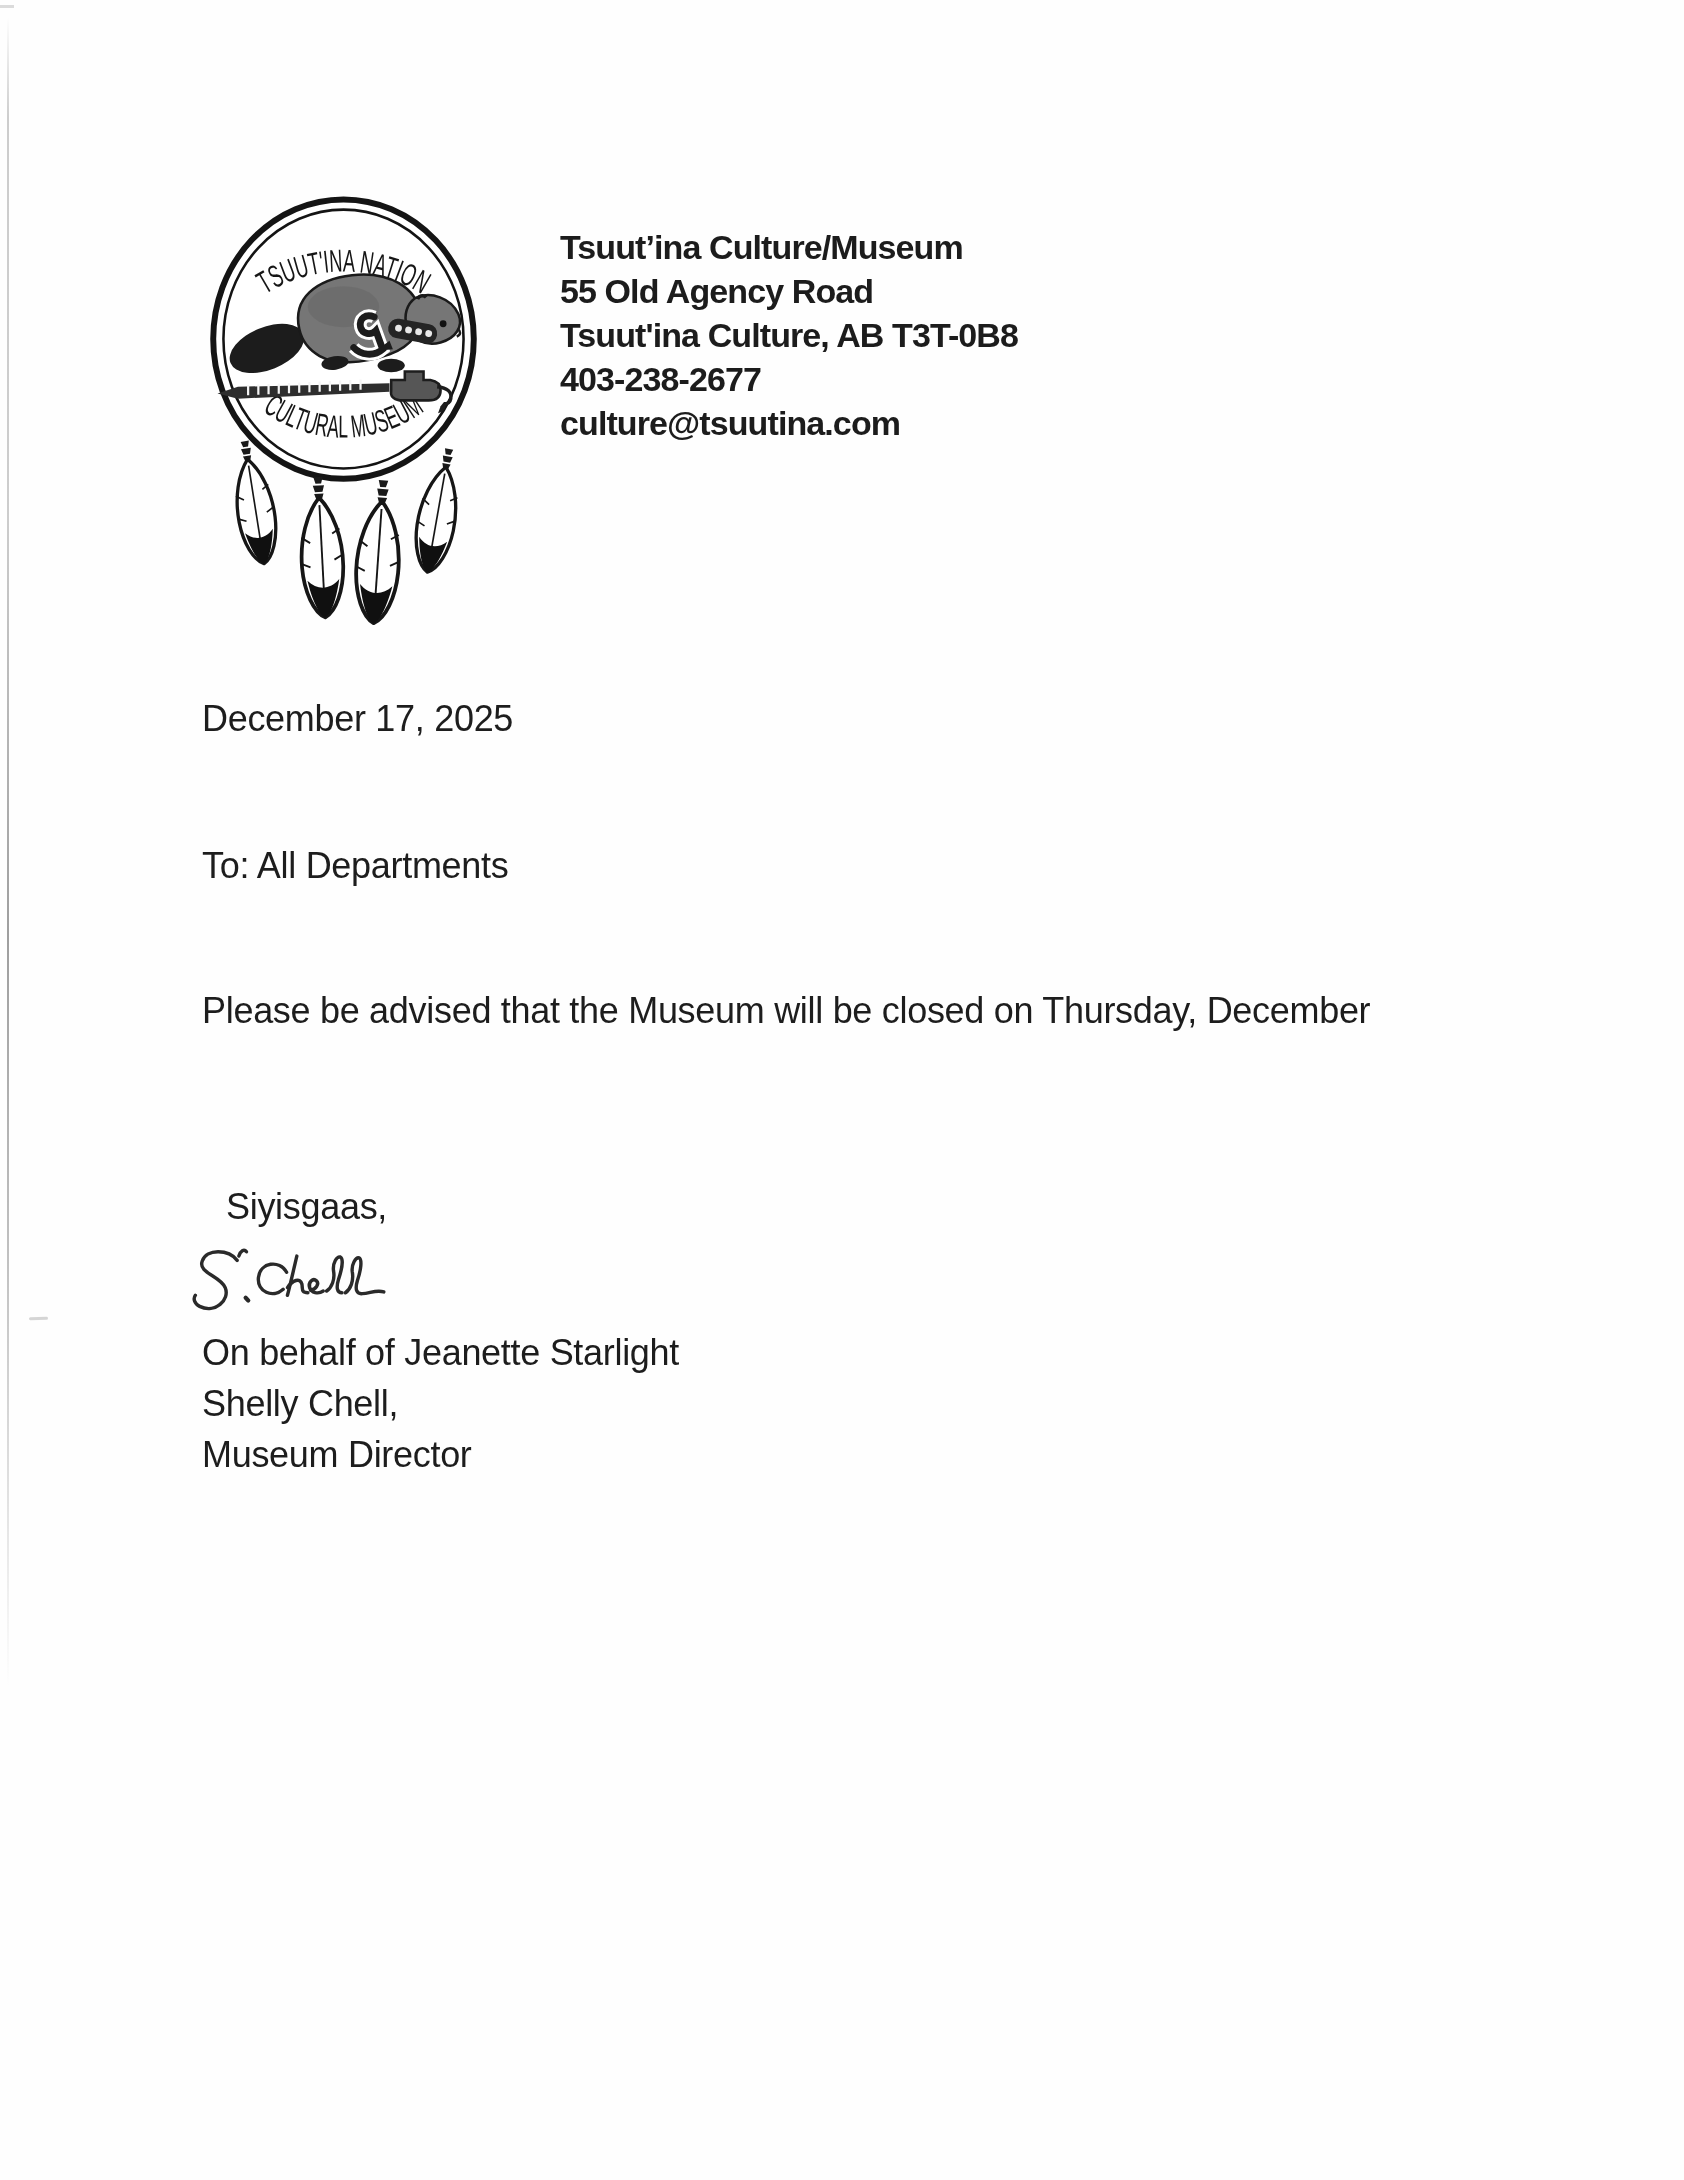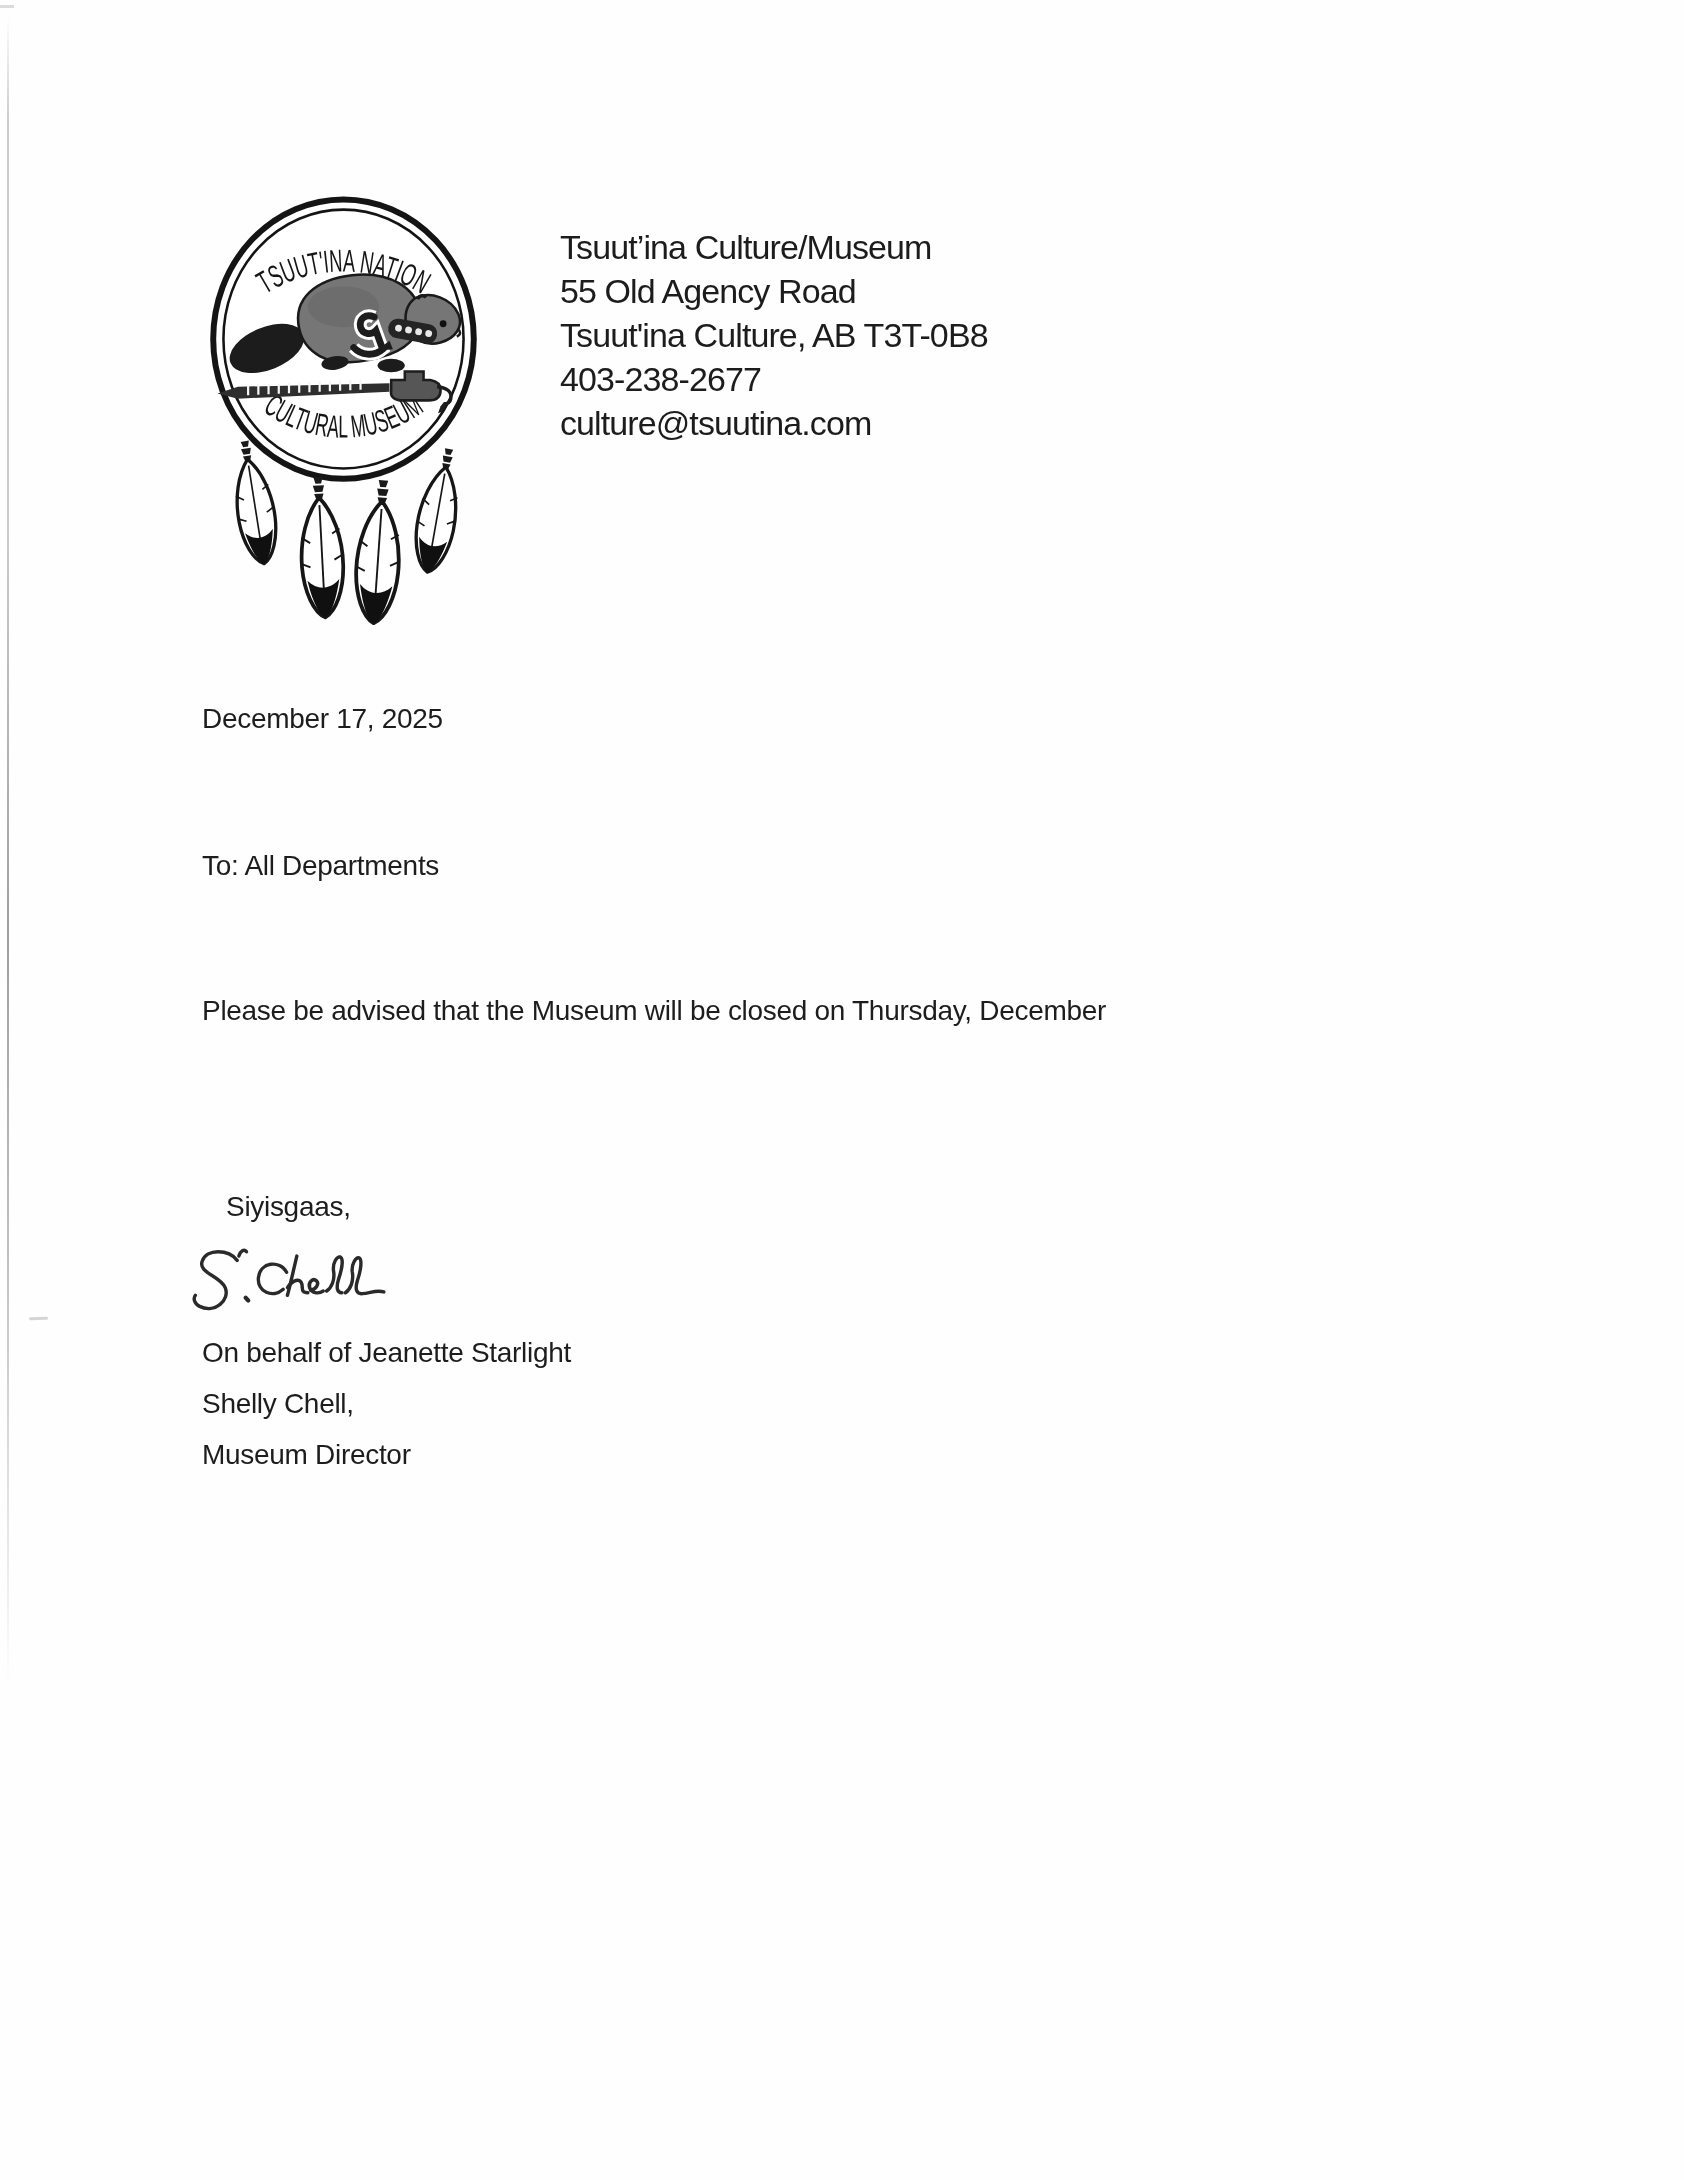--- a/index.html
+++ b/index.html
@@ -6,33 +6,34 @@
   .page{
     position:relative;
     width:1685px;height:2181px;
     background:#fefefe;
     font-family:"Liberation Sans",sans-serif;
     color:#1d1d1d;
     overflow:hidden;
   }
   .abs{position:absolute;}
   .letter-text{
-    font-size:28px;
+    font-size:36px;
     line-height:51px;
     letter-spacing:-0.3px;
     white-space:nowrap;
     color:#1d1d1d;
   }
   .contact-block{
     left:560px;top:225px;
     font-size:34px;
     line-height:44px;
     letter-spacing:-0.9px;
     white-space:nowrap;
     color:#1c1c1c;
+    font-weight:bold;
   }
   .date-line{left:202px;top:693px;}
   .to-line{left:202px;top:840px;}
   .body-para{left:202px;top:985px;}
   .closing-line{left:202px;top:1181px;margin-left:24px;}
   .signature-svg{left:191px;top:1245px;}
   .signer-block{left:202px;top:1327px;}
   .logo-svg{left:207px;top:196px;}
   
   .edge-line{

